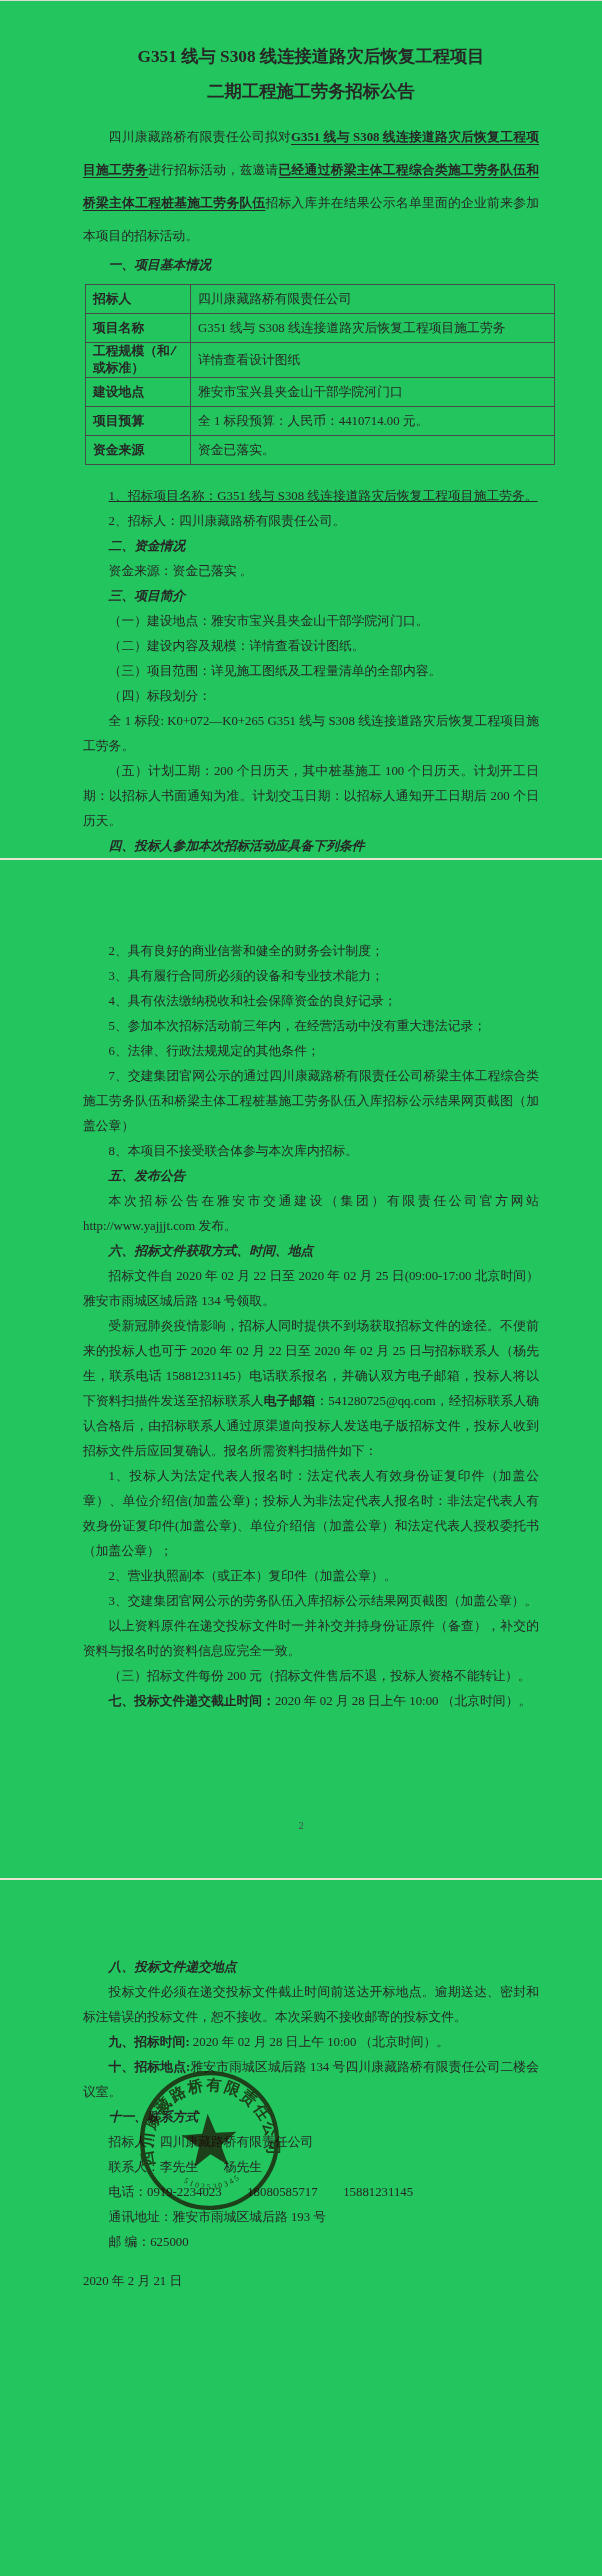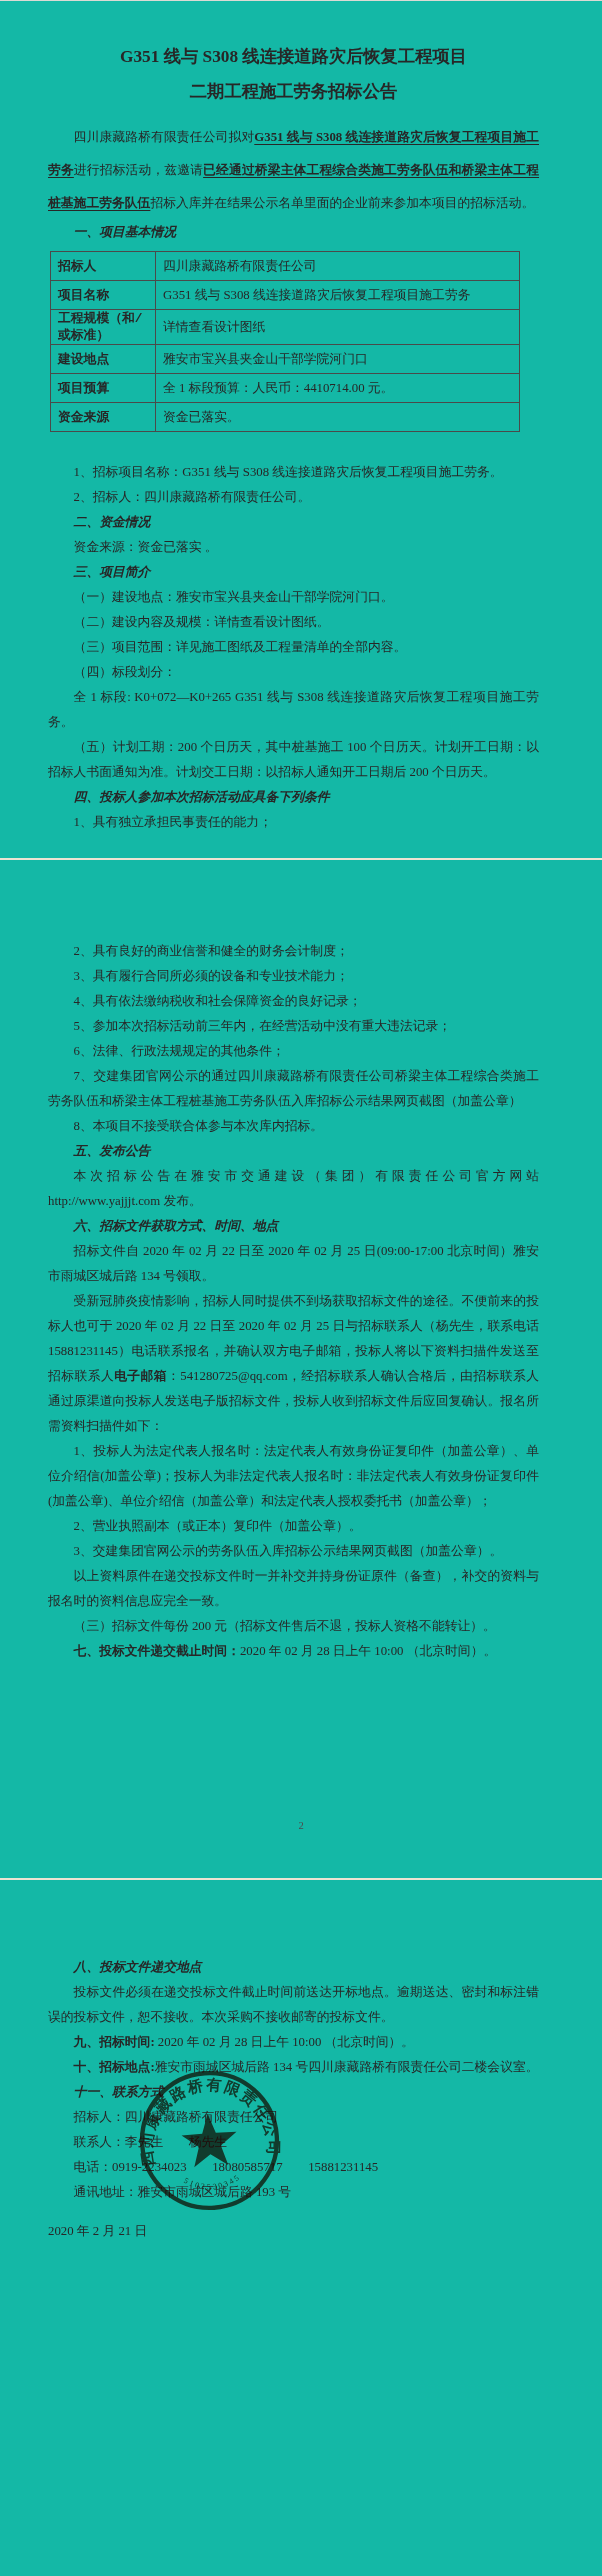--- a/index.html
+++ b/index.html
@@ -1,29 +1,29 @@
 <!DOCTYPE html>
 <html style="font-size:12px"><head>
 <meta charset="utf-8">
 <style>
   html,body{margin:0;padding:0;background:#e9e6df;}
   body{width:602px;height:2576px;font-family:"Liberation Serif","DejaVu Serif",serif;}
-  .page{position:relative;width:602px;background:#14b8a6;box-sizing:border-box;
-        padding:0 63px 0 48px;overflow:hidden;font-size:12.8px;color:#272727;}
+  .page{position:relative;width:602px;background:#22c55e;box-sizing:border-box;
+        padding:0 63px 0 83px;overflow:hidden;font-size:12.8px;color:#272727;}
   .page1{height:860px;border-top:0.8px solid #dcdad4;border-bottom:2.3px solid #ece4d3;}
   .page2{height:1020px;border-bottom:2.3px solid #ece4d3;}
   .page3{height:1018px;border-bottom:4px solid #c2410c;}
   .title{margin:0;text-align:center;font-weight:bold;font-size:17.3px;line-height:35px;text-indent:0;}
   .t1{padding-top:38px;}
   .p{margin:0;text-indent:2em;line-height:25px;text-align:justify;}
   .intro{line-height:33px;margin-top:12px;}
   .b{font-weight:bold;}
   .bu{font-weight:bold;text-decoration:underline;text-underline-offset:3px;}
   .h{font-weight:bold;font-style:italic;}
-  .mt{margin-top:28px;}
+  .mt{margin-top:19px;text-decoration:underline;}
   .tbl{border-collapse:collapse;width:470px;margin:6px 0 0 1.5px;table-layout:fixed;}
   .tbl td{border:1.1px solid #4a4a4a;height:28px;padding:0 7.5px;vertical-align:middle;}
   .tbl td.lab{width:89px;font-weight:bold;font-family:Liberation Mono, monospace;}
   .pageno{position:absolute;left:0;right:0;text-align:center;font-size:10.5px;color:#4c4c4c;}
   .pg1no{bottom:54px;}
   .pg2no{bottom:47px;}
   .pg3no{bottom:42px;}
   .pad2{padding-top:79px;}
   .pad3{padding-top:75px;}
   .dateline{margin:13.5px 4.5px 0 0;text-indent:0;line-height:25px;}
@@ -115,20 +115,21 @@
 <div class="page page3 pad3">
   <p class="p h">八、投标文件递交地点</p>
   <p class="p">投标文件必须在递交投标文件截止时间前送达开标地点。逾期送达、密封和标注错误的投标文件，恕不接收。本次采购不接收邮寄的投标文件。</p>
   <p class="p"><span class="b">九、招标时间:</span><span> 2020 年 02 月 28 日上午 10:00 （北京时间）。</span></p>
   <p class="p"><span class="b">十、招标地点:</span><span>雅安市雨城区城后路 134 号四川康藏路桥有限责任公司二楼会议室。</span></p>
   <p class="p h">十一、联系方式</p>
   <p class="p">招标人：四川康藏路桥有限责任公司</p>
   <p class="p">联系人：李先生　　杨先生</p>
   <p class="p">电话：0919-2234023　　18080585717　　15881231145</p>
   <p class="p">通讯地址：雅安市雨城区城后路 193 号</p>
+  <p class="p">邮 编：625000</p>
 
   <p class="p dateline">2020 年 2 月 21 日</p>
 
   <svg class="seal" viewBox="0 0 200 200" style="font-size:17px">
     <circle cx="100" cy="100" r="93" fill="none" stroke-width="6" stroke="#cf3a2b"></circle>
     <path id="sealTopArc" d="M 22,128 A 80,80 0 1 1 178,128" fill="none"></path>
     <path id="sealBottomArc" d="M 45,140 A 69,69 0 0 0 155,140" fill="none"></path>
     <text font-size="21" font-weight="bold" letter-spacing="3" fill="#cf3a2b">
       <textPath href="#sealTopArc" startOffset="50%" text-anchor="middle">四川康藏路桥有限责任公司</textPath>
     </text>

